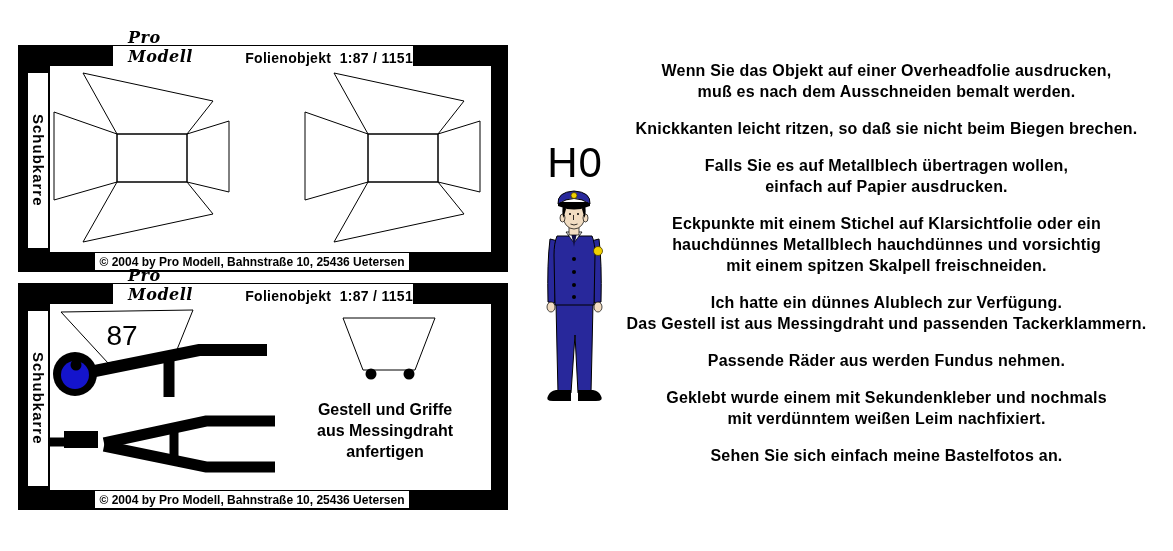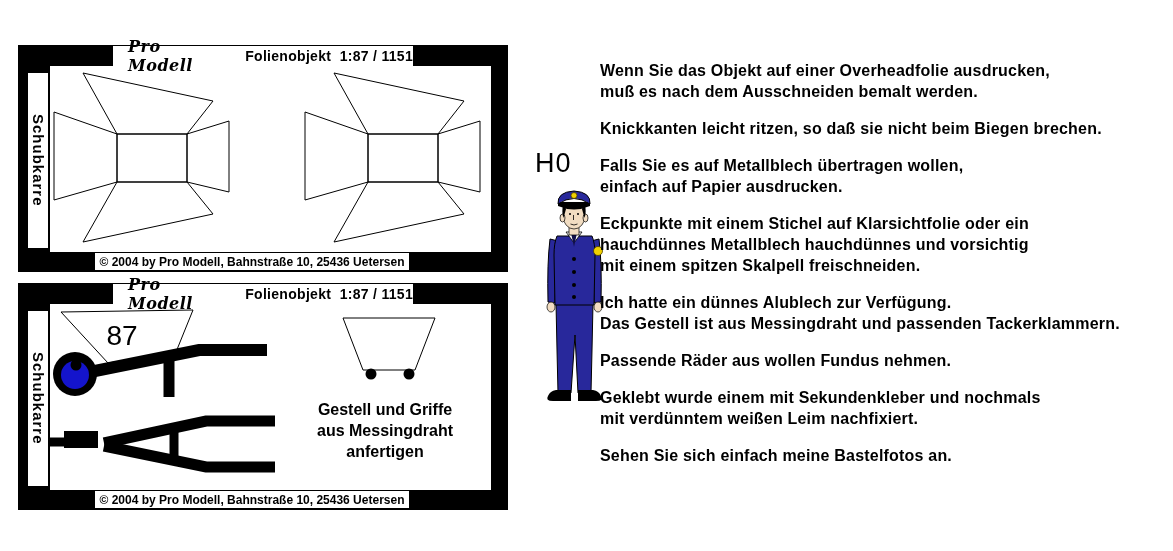--- a/index.html
+++ b/index.html
@@ -6,50 +6,50 @@
   html,body { background:#ffffff; }
   body { font-family:"Liberation Sans", sans-serif; color:#000; }
   .sheet { position:relative; width:1173px; height:551px; background:#fff; overflow:hidden; }
 
   
   .panel { position:absolute; left:18px; width:490px; height:227px; background:#000; }
   .panel.p1 { top:45px; }
   .panel.p2 { top:283px; }
   .interior { position:absolute; left:32px; top:21px; width:441px; height:186px; background:#fff; }
   .title-box { position:absolute; left:95px; top:1px; width:300px; height:20px; background:#fff;
-               display:flex; align-items:center; justify-content:center; gap:16px; z-index:2;padding-left:15px; }
+               display:flex; align-items:flex-end; justify-content:center; gap:16px; z-index:2;padding-left:15px; }
   .brand { font-family:"DejaVu Serif", serif; font-style:italic; font-weight:bold; font-size:16px; letter-spacing:.5px; }
   .title-rest { font-weight:bold; font-size:14px; letter-spacing:.3px; white-space:pre; }
   .side-box { position:absolute; left:10px; top:28px; width:20px; height:175px; background:#fff;
               display:flex; align-items:center; justify-content:center; z-index:2; }
   .side-box span { writing-mode:vertical-rl; font-weight:bold; font-size:15px; letter-spacing:1px; white-space:nowrap; }
   .footer-box { position:absolute; left:77px; top:208px; width:314px; height:17px; background:#fff;
                 display:flex; align-items:center; justify-content:center;
                 font-weight:bold; font-size:12px; white-space:nowrap; z-index:2; }
   .art { position:absolute; left:0; top:0; z-index:1; }
   .line { stroke:#000; fill:none; stroke-width:1; }
   .thick { stroke:#000; fill:none; }
   .solid { fill:#000; }
   .hub { fill:var(--wheel-blue,#1414cc); }
   .num87 { font-family:"Liberation Sans", sans-serif; font-size:28px; fill:#000; }
   .note { position:absolute; left:287px; top:116px; width:160px; text-align:center;
           font-weight:bold; font-size:16px; line-height:21px; white-space:pre-line; z-index:2; }
 
   
   .figure-wrap { position:absolute; left:535px; top:146px; width:80px; height:282px; }
-  .ho { font-size:27px; line-height:34px; letter-spacing:1px; }
+  .ho { text-align:center; font-size:42px; line-height:34px; letter-spacing:1px; }
   .figure-svg { position:absolute; left:0; top:39px; width:80px; height:240px; }
   .uniform { fill:var(--uniform-blue,#28289b); stroke:#000; stroke-width:1; }
   .skin { fill:#f2ddc2; stroke:#000; stroke-width:.7; }
   .black { fill:#000; }
   .badge { fill:var(--badge-yellow,#f0d000); stroke:#4a3c00; stroke-width:.8; }
 
   
   .instructions { position:absolute; left:600px; top:60px; width:573px; }
-  .instructions p { font-weight:bold; font-size:16px; line-height:21px;
+  .instructions p { text-align:center; font-weight:bold; font-size:16px; line-height:21px;
                     margin:0 0 16px; white-space:pre-line; letter-spacing:.2px; }
 </style>
 </head>
 <body>
 
 <div class="sheet">
 
   <div class="panel p1">
     <div class="title-box">
       <span class="brand">Pro Modell</span>
@@ -153,19 +153,19 @@
     <p>Wenn Sie das Objekt auf einer Overheadfolie ausdrucken,
 muß es nach dem Ausschneiden bemalt werden.</p>
     <p>Knickkanten leicht ritzen, so daß sie nicht beim Biegen brechen.</p>
     <p>Falls Sie es auf Metallblech übertragen wollen,
 einfach auf Papier ausdrucken.</p>
     <p>Eckpunkte mit einem Stichel auf Klarsichtfolie oder ein
 hauchdünnes Metallblech hauchdünnes und vorsichtig
 mit einem spitzen Skalpell freischneiden.</p>
     <p>Ich hatte ein dünnes Alublech zur Verfügung.
 Das Gestell ist aus Messingdraht und passenden Tackerklammern.</p>
-    <p>Passende Räder aus wollen Fundus nehmen.</p>
+    <p>Passende Räder aus werden Fundus nehmen.</p>
     <p>Geklebt wurde einem mit Sekundenkleber und nochmals
 mit verdünntem weißen Leim nachfixiert.</p>
     <p>Sehen Sie sich einfach meine Bastelfotos an.</p>
   </div>
 
 </div>
 
 </body></html>

